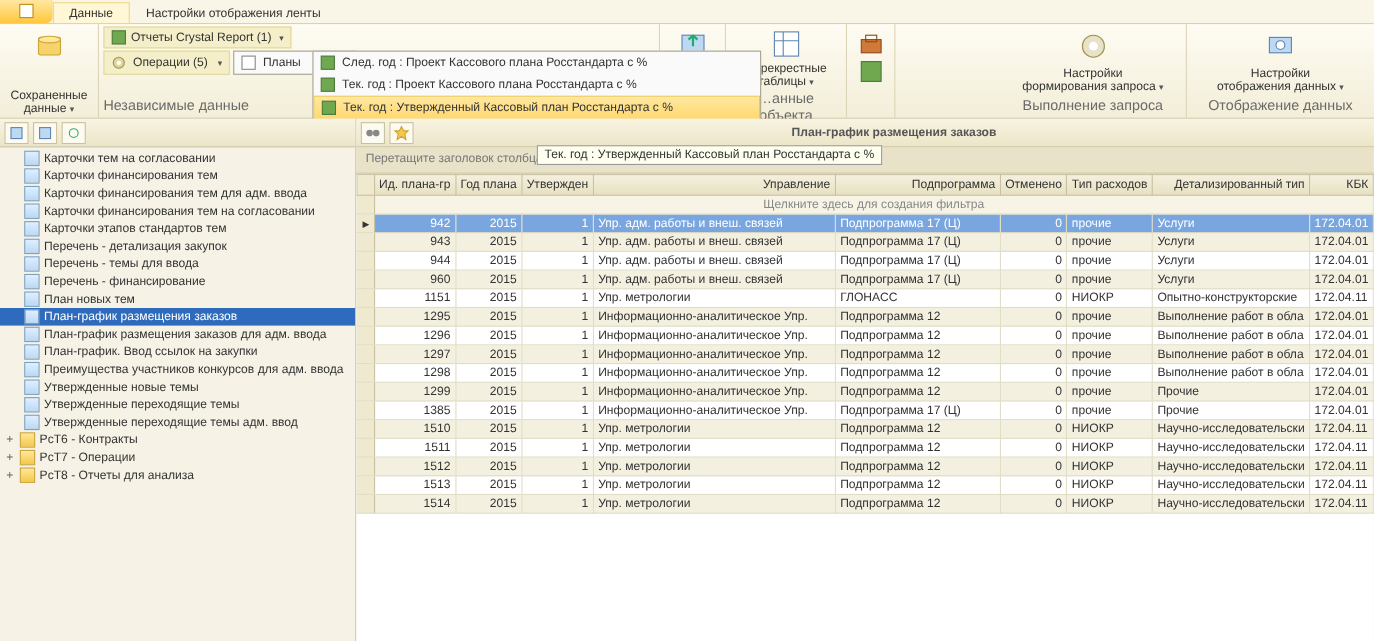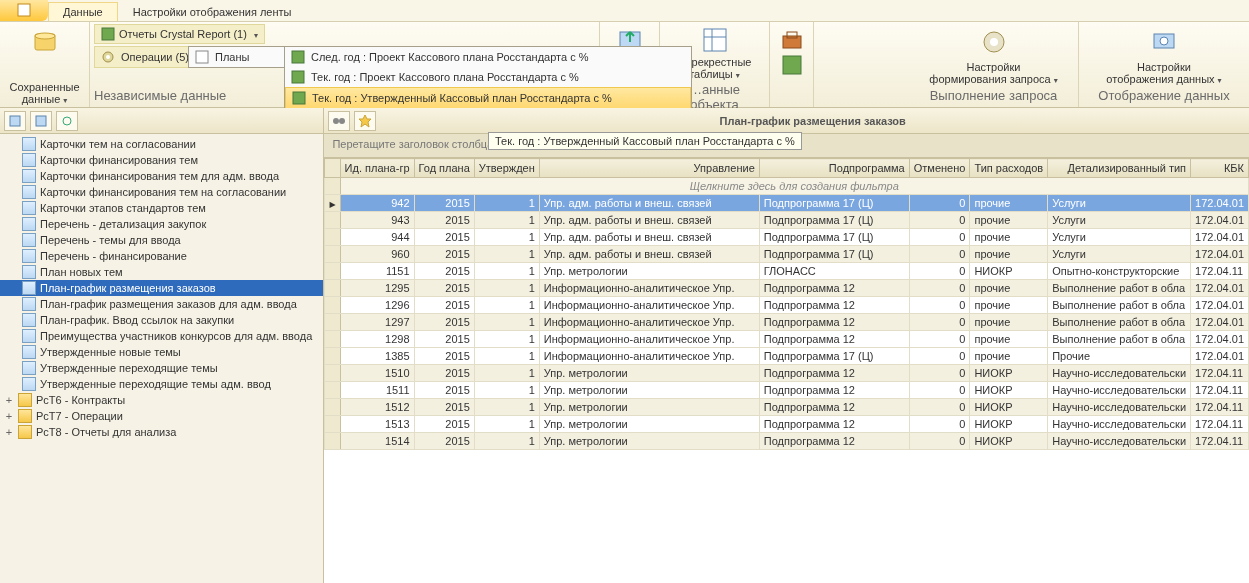--- a/index.html
+++ b/index.html
@@ -9,21 +9,21 @@
 .tab.act{background:#fff7d6;border-color:#f0d686;color:#333;}
 .tab-handle{width:48px;height:22px;background:linear-gradient(#ffe8a6,#ffc83c);border-radius:0 0 6px 0;display:flex;align-items:center;justify-content:center;}
 .ribbon{height:86px;background:linear-gradient(#fefcf3,#f3eed8);border-bottom:1px solid #c9c0a0;display:flex;}
 .rg{border-right:1px solid #dcd4b6;padding:2px 6px;display:flex;flex-direction:column;align-items:center;justify-content:space-between;}
 .rg-lbl{font-size:13px;color:#6a6a6a;text-align:center;padding:2px 0;}
 .big-ico{width:32px;height:32px;border-radius:4px;display:flex;align-items:center;justify-content:center;margin:2px auto;}
 .dd-arrow::after{content:"▾";font-size:8px;color:#555;margin-left:3px;}
 .menu-zone{position:relative;flex:0 0 510px;padding:2px 4px;border-right:1px solid #dcd4b6;}
 .crystal-btn{background:#f5efc9;border:1px solid #e0d89a;padding:2px 6px;display:inline-flex;align-items:center;gap:4px;}
 .menu-item{padding:3px 6px;display:flex;align-items:center;gap:6px;cursor:pointer;}
-.plans-sub{position:absolute;left:98px;top:24px;background:#fafafa;border:1px solid #a6a08a;width:112px;}
+.plans-sub{position:absolute;left:122px;top:24px;background:#fafafa;border:1px solid #a6a08a;width:112px;}
 .fly{position:absolute;left:194px;top:24px;background:#fafafa;border:1px solid #a6a08a;width:408px;}
 .fly .menu-item.hl{background:linear-gradient(#ffe8a0,#ffd870);border:1px solid #f0c850;}
 .tooltip{position:absolute;left:488px;top:132px;background:#fffff0;border:1px solid #999;padding:2px 6px;z-index:50;}
 .ops-row{display:flex;align-items:center;gap:4px;margin-top:2px;}
 
 .work{position:absolute;top:108px;left:0;right:0;bottom:0;display:flex;}
 .sidebar{width:328px;background:#f6f3e6;border-right:1px solid #c9c0a0;display:flex;flex-direction:column;}
 .sb-tb{height:26px;background:linear-gradient(#f8f4e2,#ece5c8);border-bottom:1px solid #c9c0a0;display:flex;align-items:center;gap:4px;padding:0 4px;}
 .sb-btn{width:22px;height:20px;border:1px solid #c9c0a0;background:#fdfbef;display:flex;align-items:center;justify-content:center;}
 .tree{flex:1;overflow:auto;padding:2px 0;}
@@ -36,21 +36,21 @@
 .ind1{padding-left:22px;} .ind0{padding-left:4px;}
 .main{flex:1;display:flex;flex-direction:column;background:#f0ecd8;}
 .main-tb{height:26px;background:linear-gradient(#f8f4e2,#ece5c8);border-bottom:1px solid #c9c0a0;display:flex;align-items:center;gap:4px;padding:0 4px;}
 .grp-panel{height:24px;background:#e8e2c8;color:#777;padding:4px 8px;border-bottom:1px solid #c9c0a0;}
 .grid{flex:1;overflow:auto;background:#fff;}
 table{border-collapse:collapse;width:100%;}
 th{background:linear-gradient(#f4f0dd,#e7e0c2);border:1px solid #c9c0a0;padding:3px 4px;text-align:right;font-weight:normal;white-space:nowrap;}
 td{border:1px solid #e2ddc7;padding:2px 4px;white-space:nowrap;}
 tr.sel td{background:#7aa6e0;color:#fff;}
 tr.alt td{background:#f3f0e0;}
-.filter-row td{background:#f7f4e6;text-align:center;color:#888;font-style:italic;}
+.filter-row td{background:#f7f4e6;text-align:center;color:#888;}
 .rowhead{width:18px;background:#efe9cf !important;border-right:1px solid #c9c0a0;}
 .rowhead.sel::before{content:"▶";font-size:8px;color:#333;}
 .num{text-align:right;}
 .ico-svg{width:28px;height:28px;}
 </style>
 </head>
 <body>
 
 <div class="tabstrip">
   <div class="tab-handle">
@@ -422,20 +422,32 @@
               <td class="num">1298</td>
               <td class="num">2015</td>
               <td class="num">1</td>
               <td>Информационно-аналитическое Упр.</td>
               <td>Подпрограмма 12</td>
               <td class="num">0</td>
               <td>прочие</td>
               <td>Выполнение работ в обла</td>
               <td>172.04.01</td>
             </tr>
+            <tr class="alt">
+              <td class="rowhead"></td>
+              <td class="num">1299</td>
+              <td class="num">2015</td>
+              <td class="num">1</td>
+              <td>Информационно-аналитическое Упр.</td>
+              <td>Подпрограмма 12</td>
+              <td class="num">0</td>
+              <td>прочие</td>
+              <td>Прочие</td>
+              <td>172.04.01</td>
+            </tr>
             <tr>
               <td class="rowhead"></td>
               <td class="num">1385</td>
               <td class="num">2015</td>
               <td class="num">1</td>
               <td>Информационно-аналитическое Упр.</td>
               <td>Подпрограмма 17 (Ц)</td>
               <td class="num">0</td>
               <td>прочие</td>
               <td>Прочие</td>

